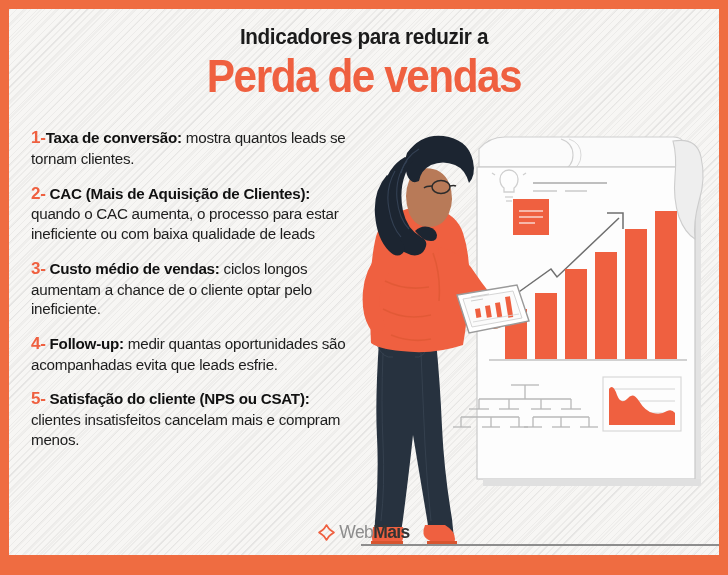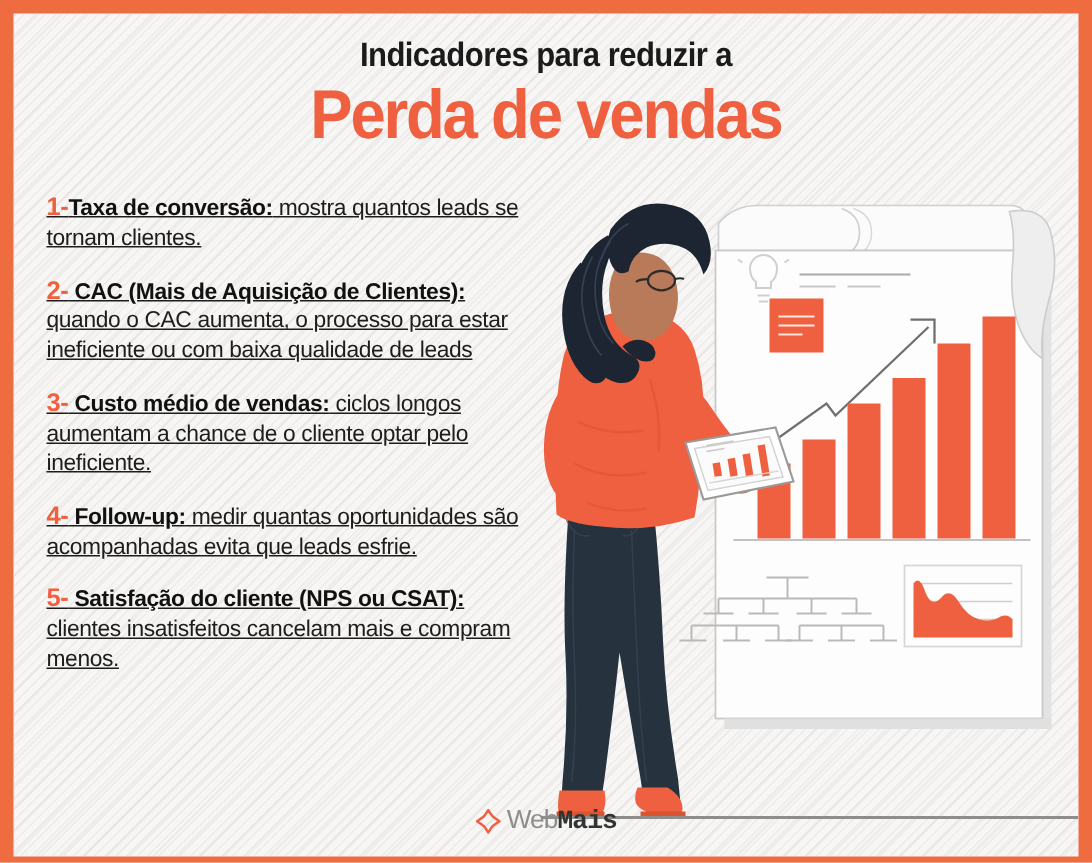--- a/index.html
+++ b/index.html
@@ -5,21 +5,21 @@
   * { margin:0; padding:0; box-sizing:border-box; }
   html,body { width:728px; height:575px; overflow:hidden; }
   body {
     font-family:"Liberation Sans", sans-serif;
     background:#ef6c41;
     position:relative;
   }
   #poster{
     position:absolute; left:0; top:0; width:728px; height:575px;
     background:#ef6c41;
-    padding:9px 9px 4px 9px;
+    padding:9px 9px 20px 9px;
   }
   #canvas{
     position:relative; width:100%; height:100%;
     background:#f7f6f4;
     overflow:hidden;
   }
   
   #canvas::before{
     content:""; position:absolute; inset:0; pointer-events:none;
     background-image:
@@ -40,38 +40,37 @@
     letter-spacing:-1.6px; line-height:1.02; margin-top:3px;
     transform:scaleX(.92); transform-origin:center;
   }
 
   
   .list{ position:absolute; left:22px; top:118px; width:330px; z-index:6; }
   .item{ margin-bottom:14px; }
   .item p{
     font-size:15.2px; line-height:1.29; color:#1d1d1d;
     letter-spacing:-.25px;
-    text-decoration:underline;
   }
   .num{ color:#ef6040; font-weight:bold; font-size:17px; }
   .lead{ font-weight:bold; color:#111; }
 
   
   .illo{ position:absolute; left:352px; top:104px; width:358px; height:440px; z-index:3;}
   .illo svg{ display:block; width:100%; height:100%; }
 
   
   .logo{
     position:absolute; left:0; bottom:14px; width:100%;
     display:flex; align-items:center; justify-content:center; gap:4px; z-index:7;
   }
   .logo .mark{ width:17px; height:17px; display:block; }
   .logo .wm{ font-size:17.5px; line-height:1; letter-spacing:-.6px; }
   .logo .wm .w{ color:#8d8d8d; font-weight:normal;margin-top:36px; }
-  .logo .wm .m{ color:#333; font-weight:bold;font-family:Liberation Mono, monospace; }
+  .logo .wm .m{ color:#333; font-weight:bold; }
 </style>
 </head>
 <body>
 
 <div id="poster">
   <div id="canvas">
 
     <div class="header">
       <div class="kicker">Indicadores para reduzir a</div>
       <div class="bigtitle">Perda de vendas</div>

